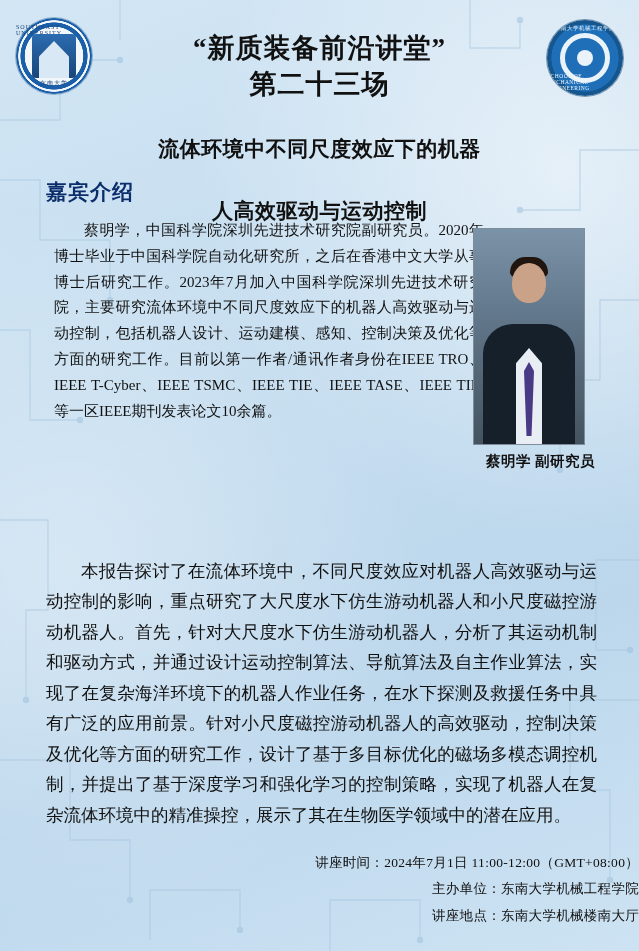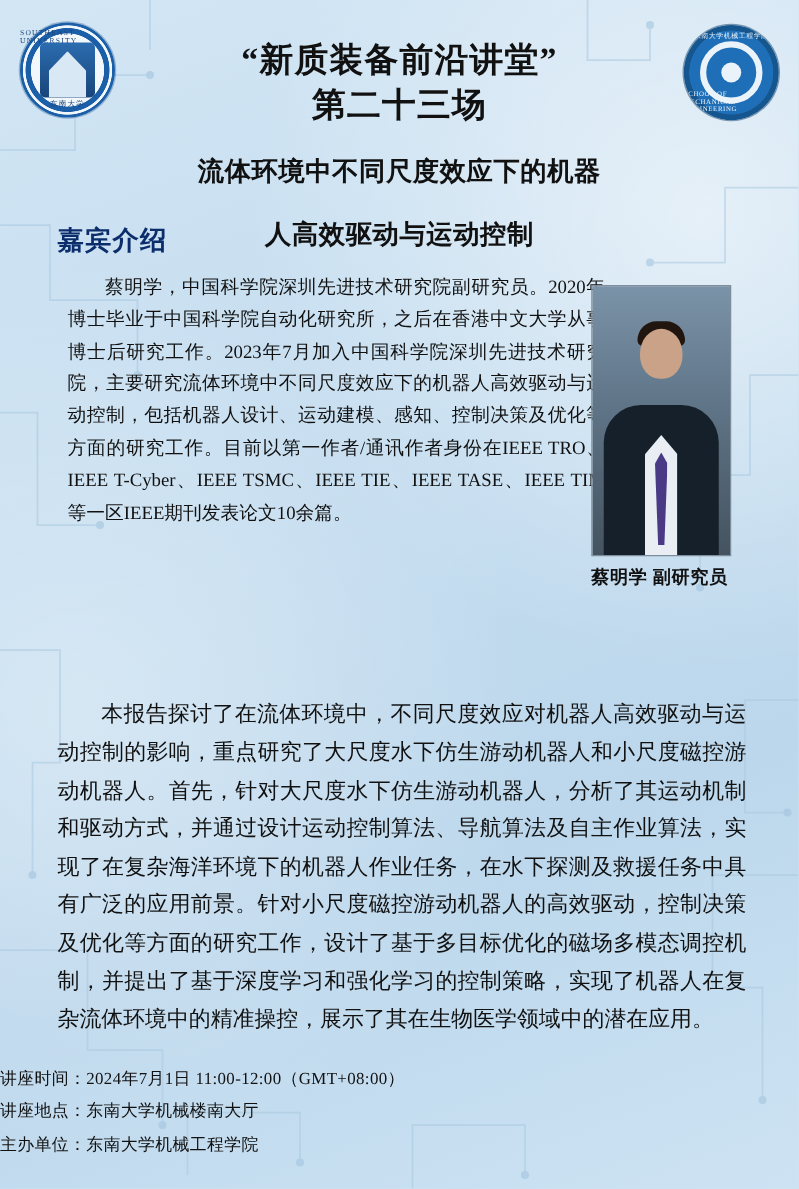--- a/index.html
+++ b/index.html
@@ -115,21 +115,21 @@
     text-align: center;
   }
   .title-main {
     font-size: 27px;
     font-weight: bold;
     color: #111;
     line-height: 1.35;
     letter-spacing: 1px;
   }
   .title-sub {
-    margin-top: 20px;
+    margin-top: 32px;
     font-size: 21px;
     font-weight: bold;
     color: #111;
     line-height: 1.42;
     letter-spacing: 0.5px;
   }
 
   .section-head {
     position: absolute;
     font-size: 21px;
@@ -151,21 +151,21 @@
     text-align: justify;
     text-justify: inter-ideograph;
   }
   .guest-body p { margin: 0; text-indent: 2em; }
 
   .photo-wrap {
     position: absolute;
     right: 44px;
     top: 228px;
     width: 122px;
-    text-align: left;
+    text-align: right;
   }
   .photo {
     width: 110px;
     height: 215px;
     border: 1px solid #7d8d9c;
     background: linear-gradient(180deg, #7b93a8 0%, #5f7487 45%, #44535f 100%);
     position: relative;
     overflow: hidden;
   }
   .photo .head {
@@ -232,21 +232,21 @@
     text-align: justify;
     text-justify: inter-ideograph;
   }
   .abstract-body p { margin: 0; text-indent: 2em; }
 
   .footer {
     position: absolute;
     left: 0;
     right: 0;
     bottom: 22px;
-    text-align: left;
+    text-align: right;
     color: #111;
   }
   .footer div {
     font-size: 13.5px;
     line-height: 1.95;
     letter-spacing: 0.3px;
   }
 </style>
 </head>
 <body>
@@ -322,17 +322,17 @@
     <div class="photo-caption">蔡明学  副研究员</div>
   </div>
 
 
   <div class="abstract-body">
     <p>本报告探讨了在流体环境中，不同尺度效应对机器人高效驱动与运动控制的影响，重点研究了大尺度水下仿生游动机器人和小尺度磁控游动机器人。首先，针对大尺度水下仿生游动机器人，分析了其运动机制和驱动方式，并通过设计运动控制算法、导航算法及自主作业算法，实现了在复杂海洋环境下的机器人作业任务，在水下探测及救援任务中具有广泛的应用前景。针对小尺度磁控游动机器人的高效驱动，控制决策及优化等方面的研究工作，设计了基于多目标优化的磁场多模态调控机制，并提出了基于深度学习和强化学习的控制策略，实现了机器人在复杂流体环境中的精准操控，展示了其在生物医学领域中的潜在应用。</p>
   </div>
 
   <div class="footer">
     <div>讲座时间：2024年7月1日 11:00-12:00（GMT+08:00）</div>
+    <div>主办单位：东南大学机械工程学院</div>
     <div>讲座地点：东南大学机械楼南大厅</div>
-    <div>主办单位：东南大学机械工程学院</div>
   </div>
 
 </div>
 
 </body></html>

